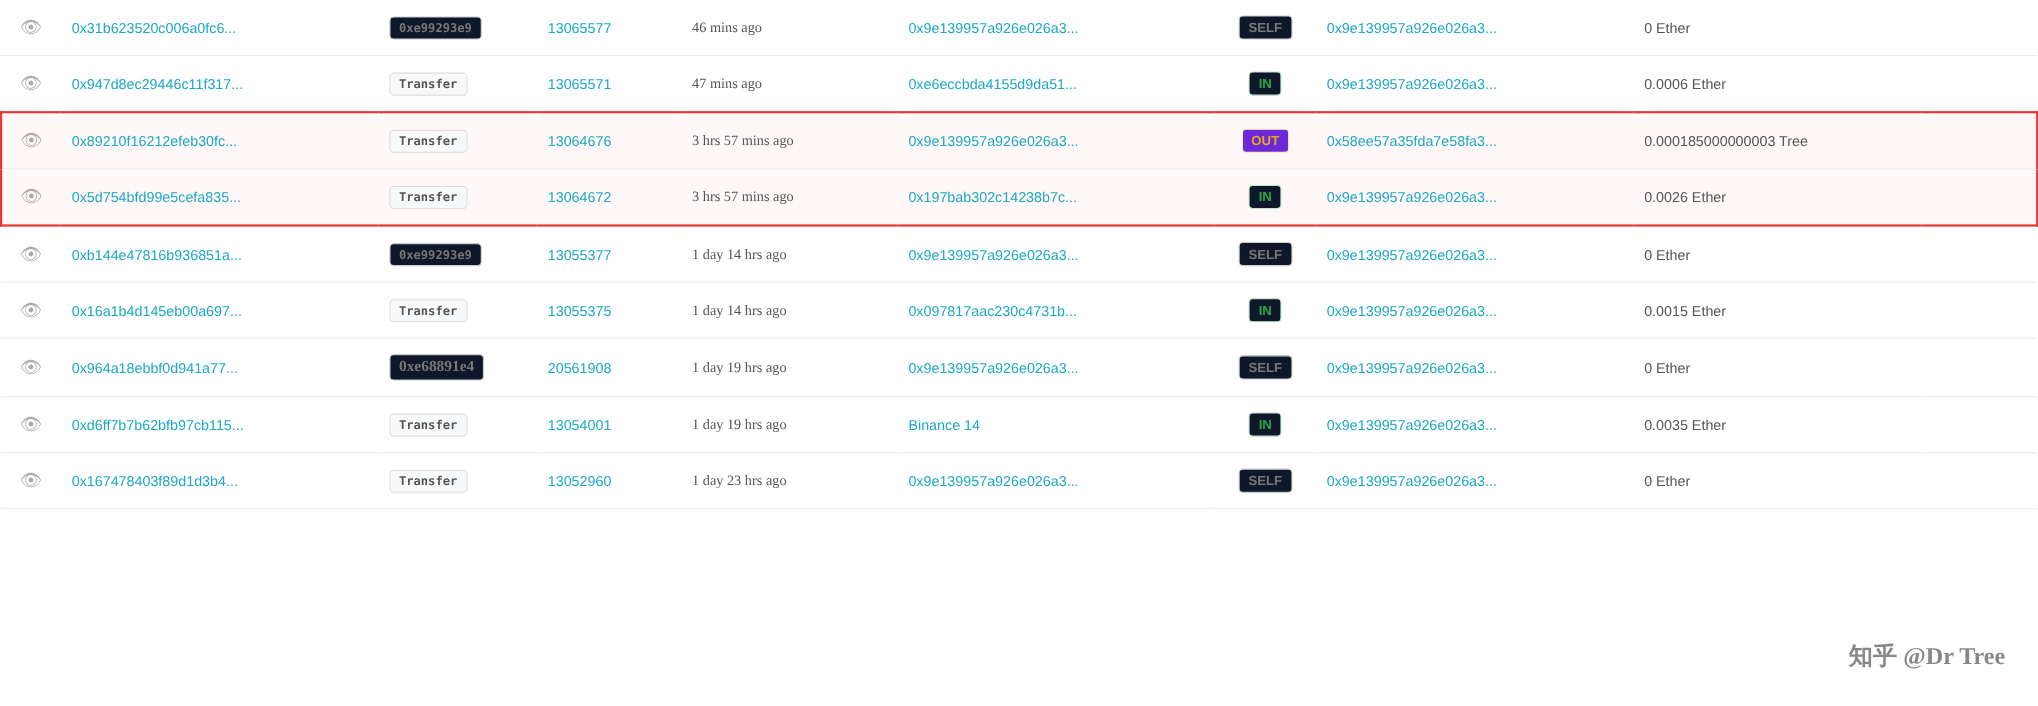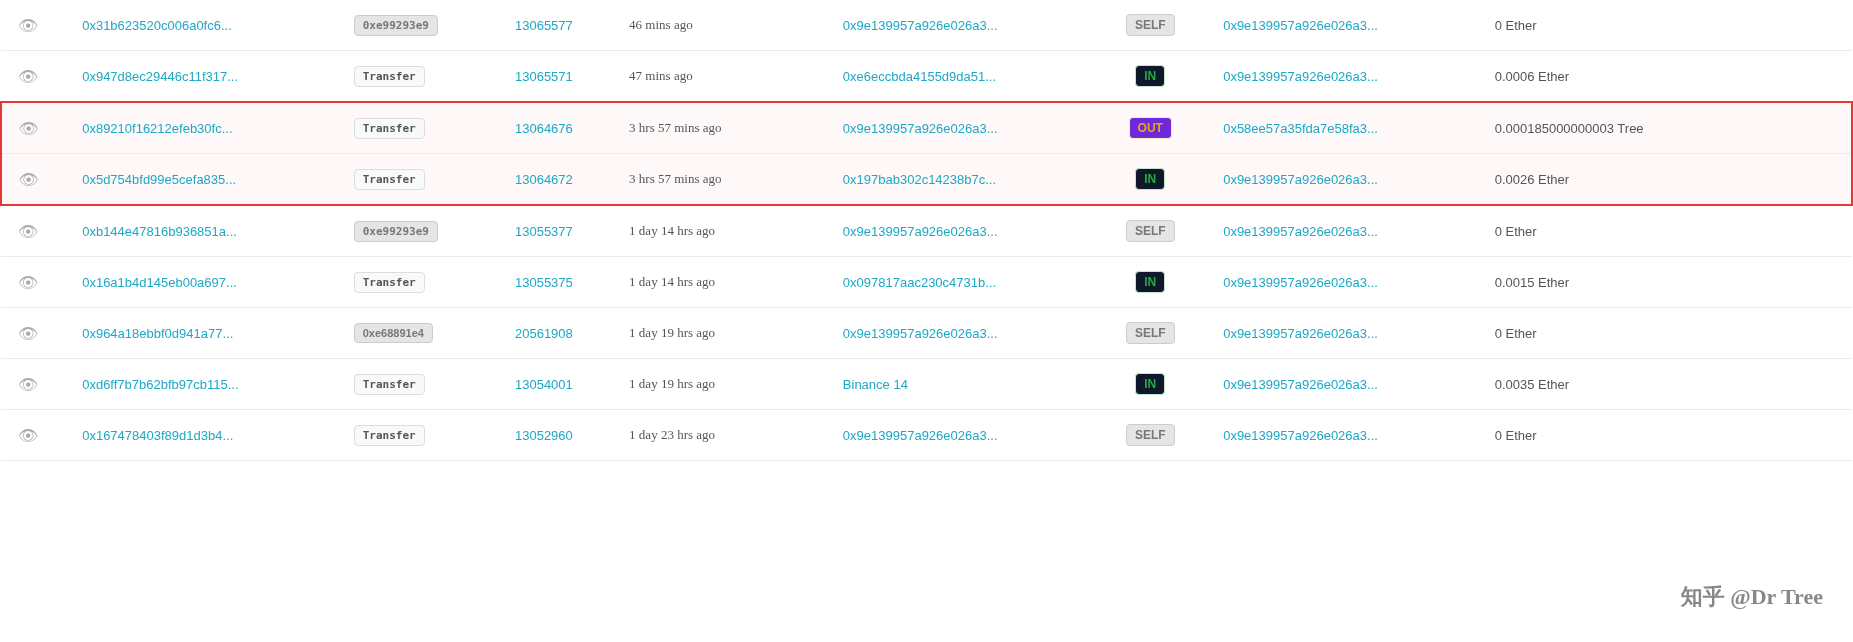--- a/index.html
+++ b/index.html
@@ -36,34 +36,33 @@
     .col-age { width: 150px; font-family: Liberation Serif, serif; }
     .col-from { width: 220px; }
     .col-direction { width: 70px; text-align: center; }
     .col-to { width: 220px; }
     .col-value { width: 200px; margin-top: 24px; }
     .col-fee { width: 80px; }
     .tx-link, .block-link, .addr-link {
       color: #1da8c5;
       text-decoration: none;
       cursor: pointer;
-      margin-left: 17px;
     }
     .badge {
       display: inline-block;
       padding: 3px 8px;
       border-radius: 4px;
       font-size: 12px;
       font-weight: 600;
       border: 1px solid #ddd;
       background: #f8f9fa;
       color: #555;
     }
     .badge-self {
-      background: #e5e5e5;
+      background: #0f172a;
       color: #777;
       border-color: #ccc;
     }
     .badge-in {
       background: #0f172a;
       color: #28a745;
       border-color: #c3e6cb;
     }
     .badge-out {
       background: #6d28d9;
@@ -162,21 +161,21 @@
           <td class="col-age" style="color: rgb(85, 85, 85);">1 day 14 hrs ago</td>
           <td class="col-from"><a class="addr-link" href="#">0x097817aac230c4731b...</a></td>
           <td class="col-direction"><span class="badge badge-in">IN</span></td>
           <td class="col-to"><a class="addr-link" href="#">0x9e139957a926e026a3...</a></td>
           <td class="col-value" style="color: rgb(85, 85, 85);">0.0015 Ether</td>
           <td class="col-fee" style="color: rgb(170, 170, 170);"></td>
         </tr>
         <tr>
           <td class="col-eye"><span style="color:#aaa;font-size:16px;cursor:pointer;">👁</span></td>
           <td class="col-txhash"><a class="tx-link" href="#">0x964a18ebbf0d941a77...</a></td>
-          <td class="col-method"><span class="badge badge-self" style="font-family: Liberation Sans, sans-serif; font-size: 11px;">0xe68891e4</span></td>
+          <td class="col-method"><span class="badge badge-self" style="font-family: Liberation Serif, serif; font-size: 14px;">0xe68891e4</span></td>
           <td class="col-block"><a class="block-link" href="#">20561908</a></td>
           <td class="col-age" style="color: rgb(85, 85, 85);">1 day 19 hrs ago</td>
           <td class="col-from"><a class="addr-link" href="#">0x9e139957a926e026a3...</a></td>
           <td class="col-direction"><span class="badge badge-self">SELF</span></td>
           <td class="col-to"><a class="addr-link" href="#">0x9e139957a926e026a3...</a></td>
           <td class="col-value" style="color: rgb(85, 85, 85);">0 Ether</td>
           <td class="col-fee" style="color: rgb(170, 170, 170);"></td>
         </tr>
         <tr>
           <td class="col-eye"><span style="color:#aaa;font-size:16px;cursor:pointer;">👁</span></td>

